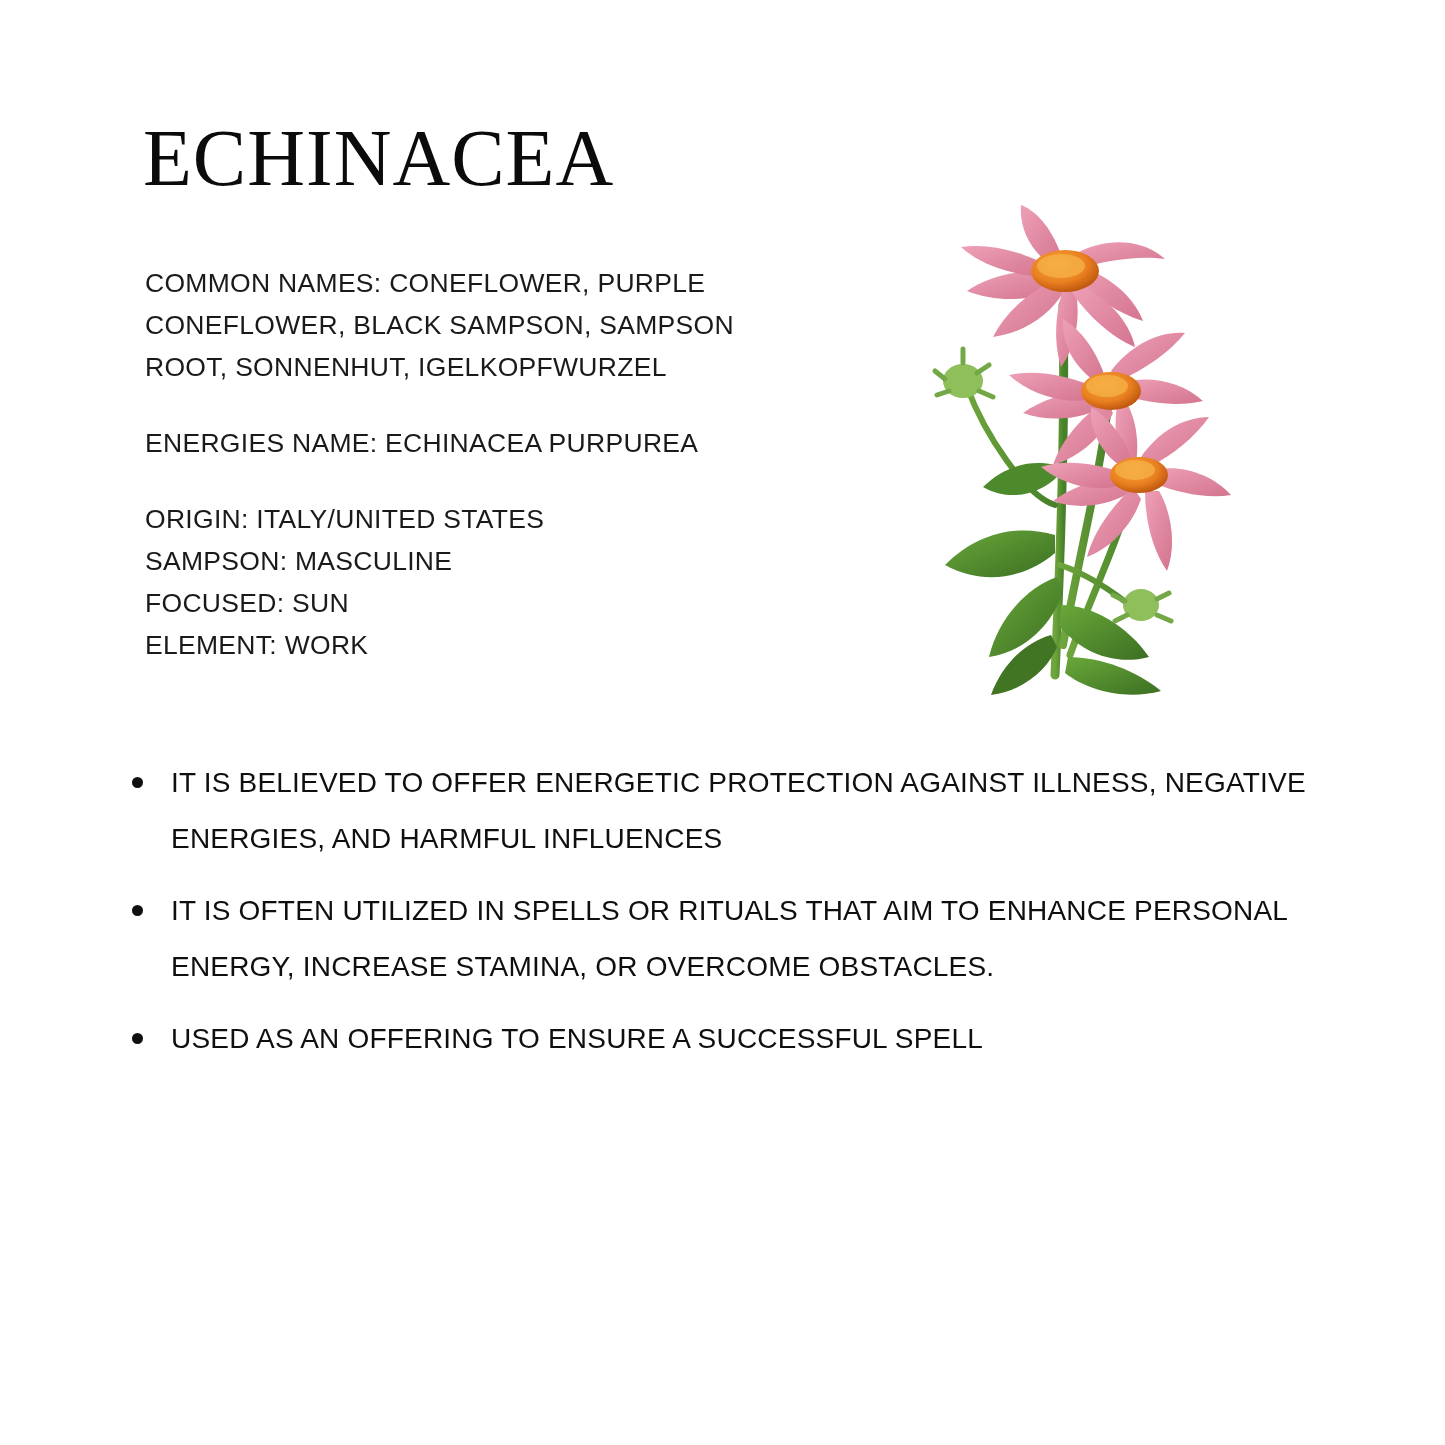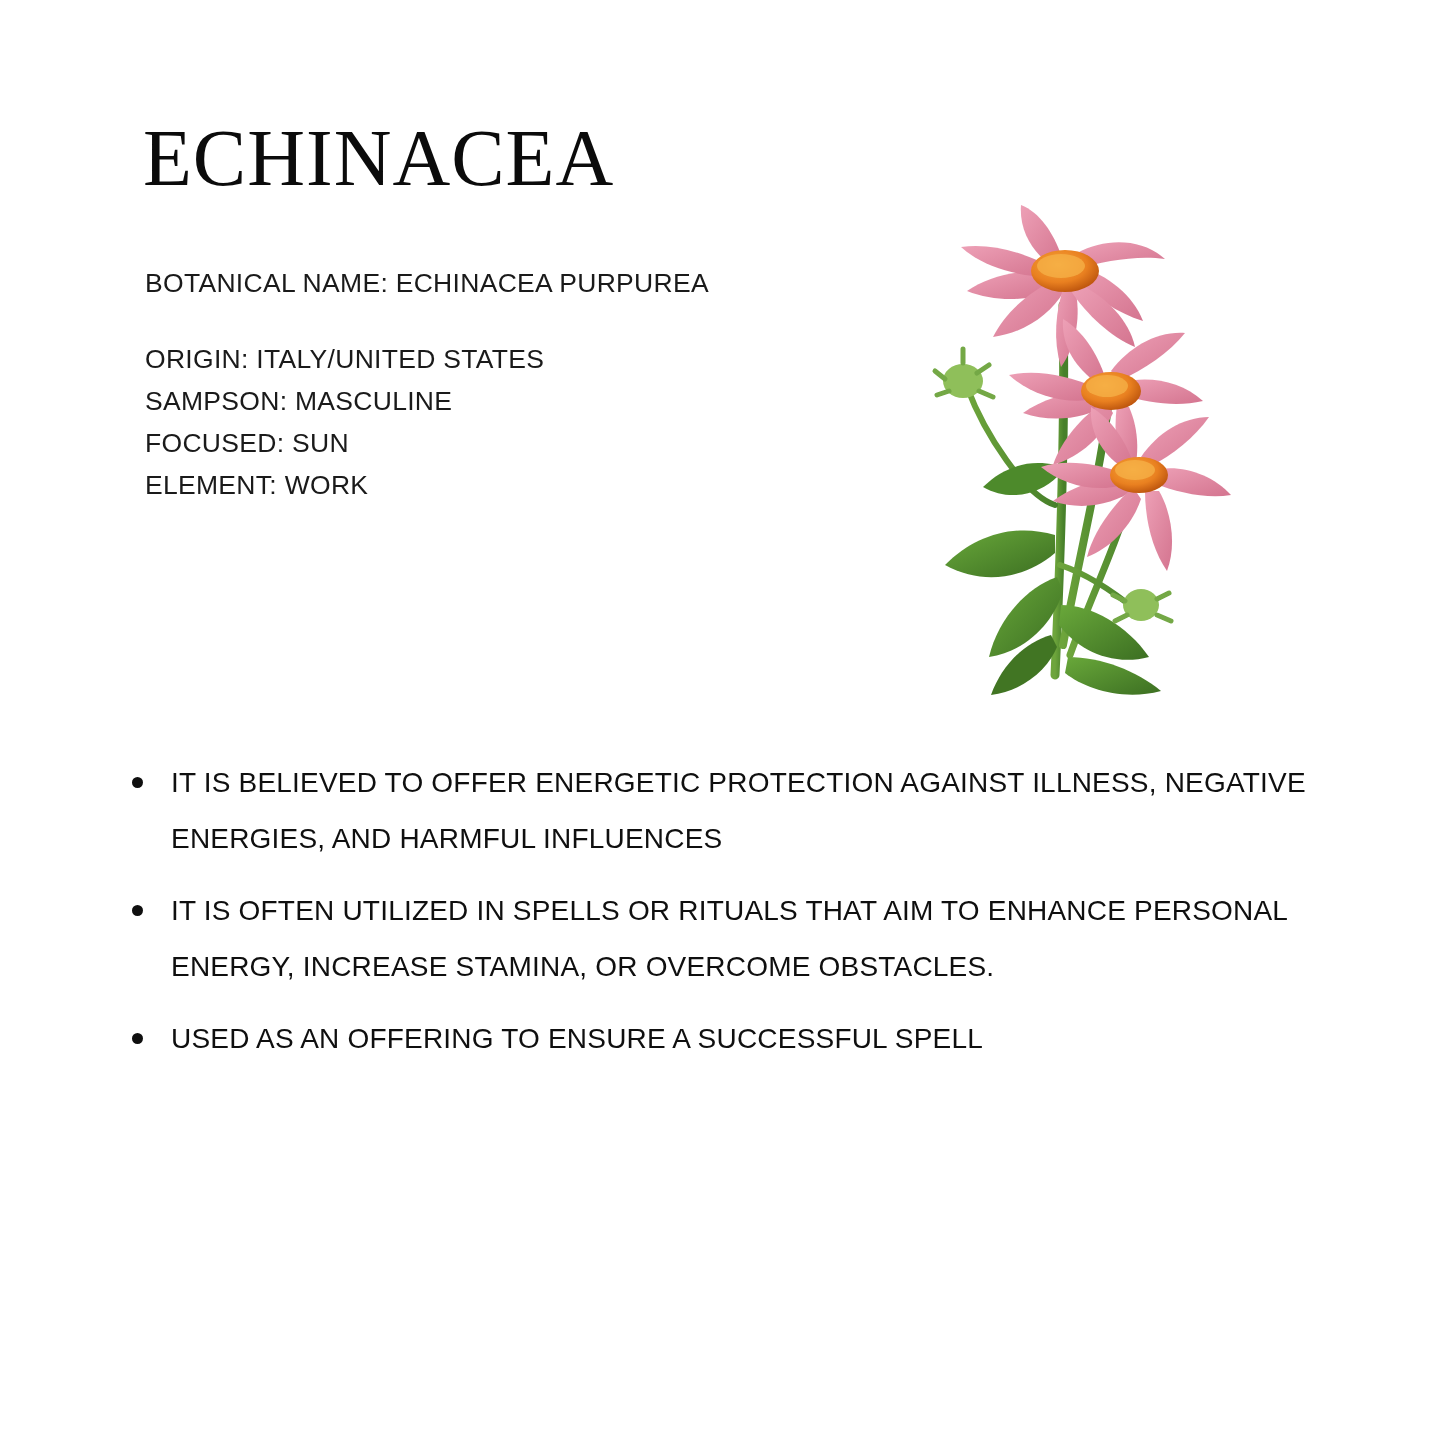--- a/index.html
+++ b/index.html
@@ -98,23 +98,28 @@
 </style>
 </head>
 <body>
 
 <div class="page">
 
   <div class="title">ECHINACEA</div>
 
   <div class="info">
 
-
     <div class="para">
-      <span class="line">BOTANICAL NAME: ECHINACEA PURPUREA</span>
+      <span class="line">COMMON NAMES: CONEFLOWER, PURPLE</span>
+      <span class="line">CONEFLOWER, BLACK SAMPSON, SAMPSON</span>
+      <span class="line">ROOT, SONNENHUT, IGELKOPFWURZEL</span>
+    </div>
+
+    <div class="para">
+      <span class="line">ENERGIES NAME: ECHINACEA PURPUREA</span>
     </div>
 
     <div class="para">
       <span class="line">ORIGIN: ITALY/UNITED STATES</span>
       <span class="line">SAMPSON: MASCULINE</span>
       <span class="line">FOCUSED: SUN</span>
       <span class="line">ELEMENT: WORK</span>
     </div>
 
   </div>

